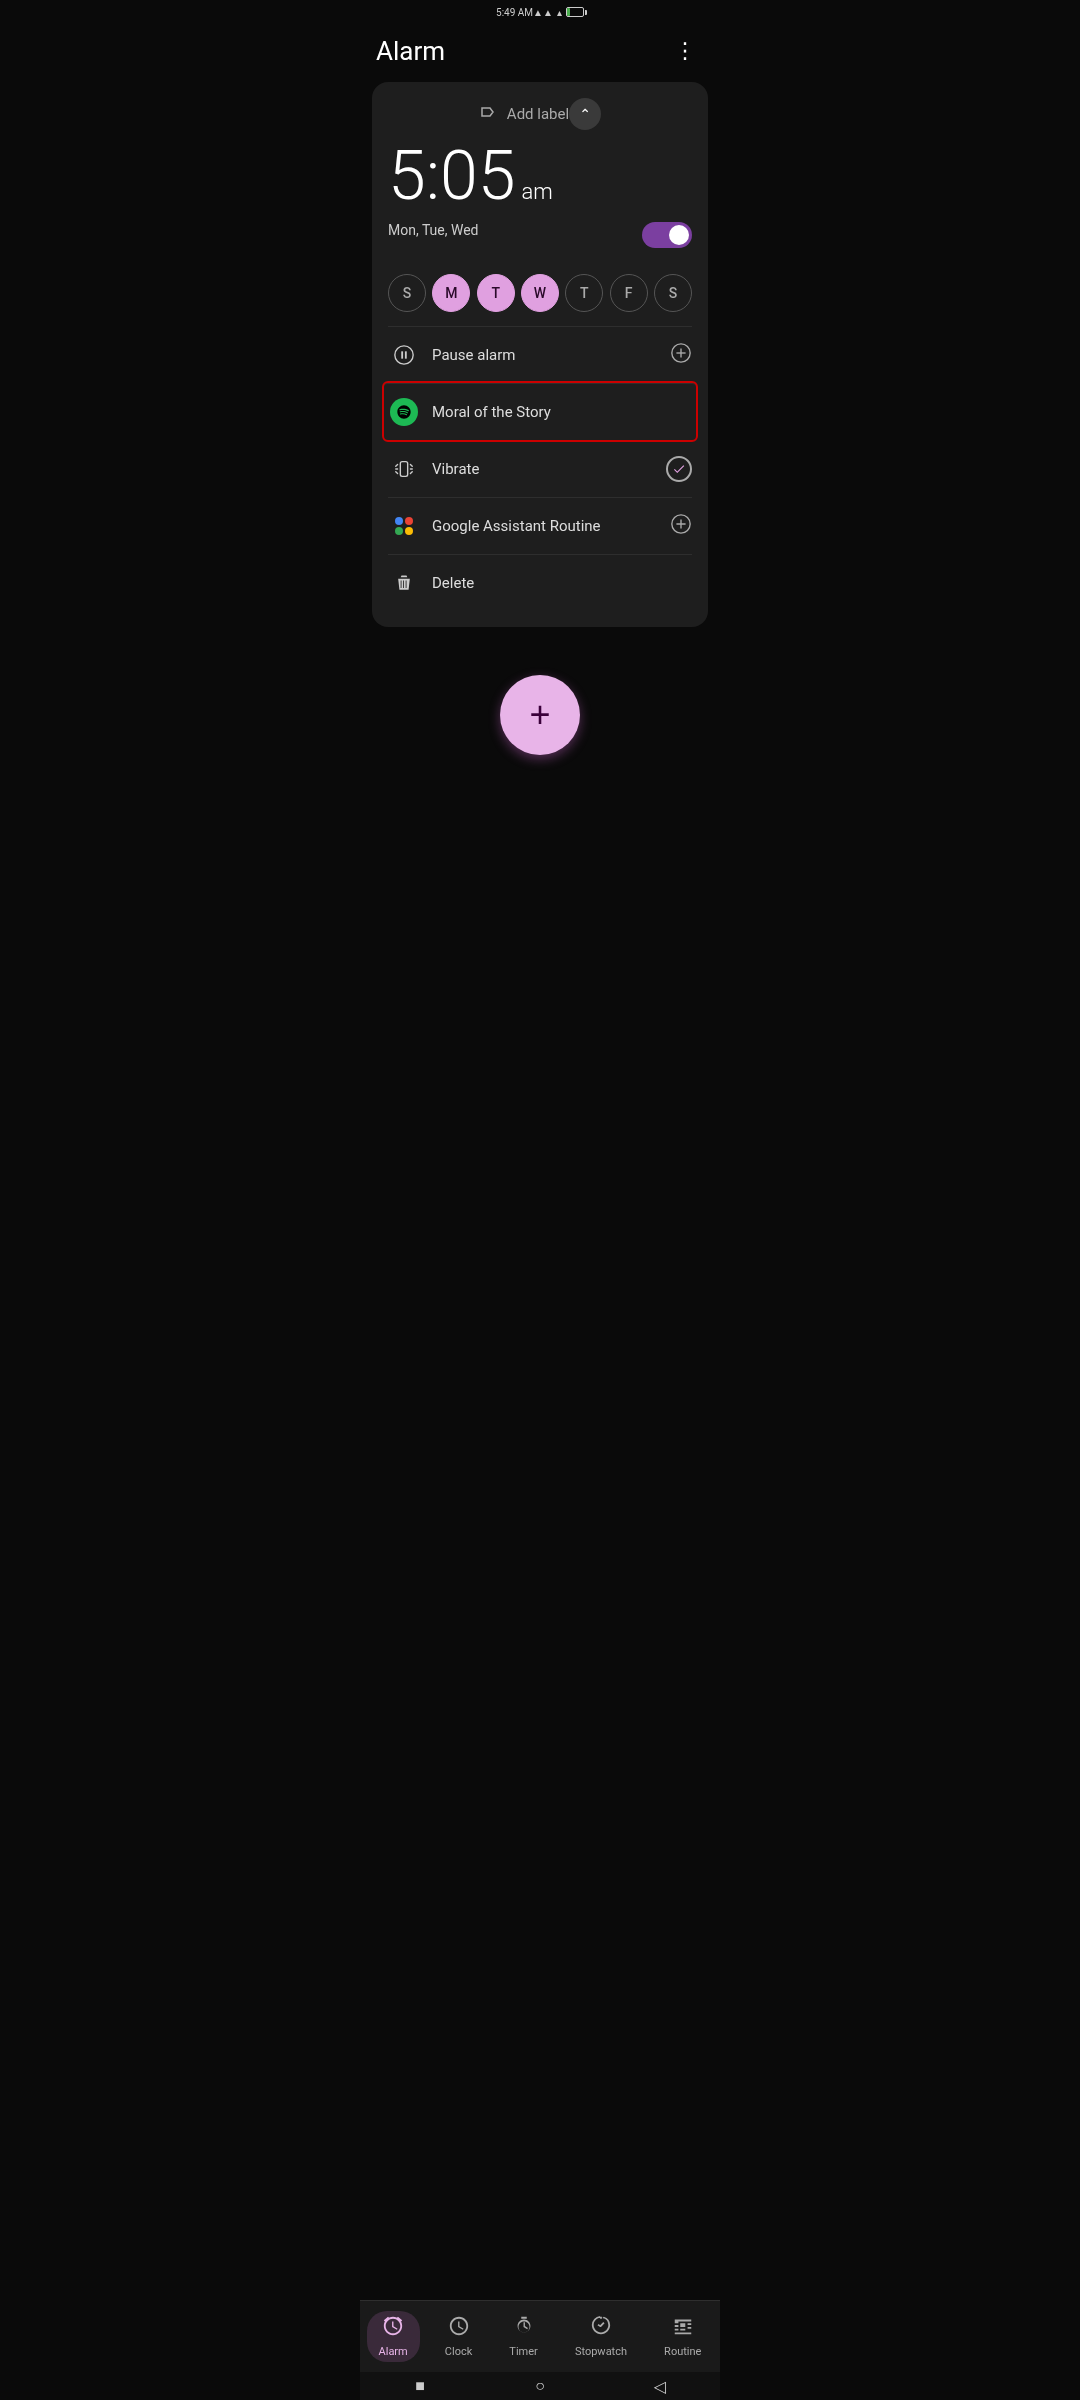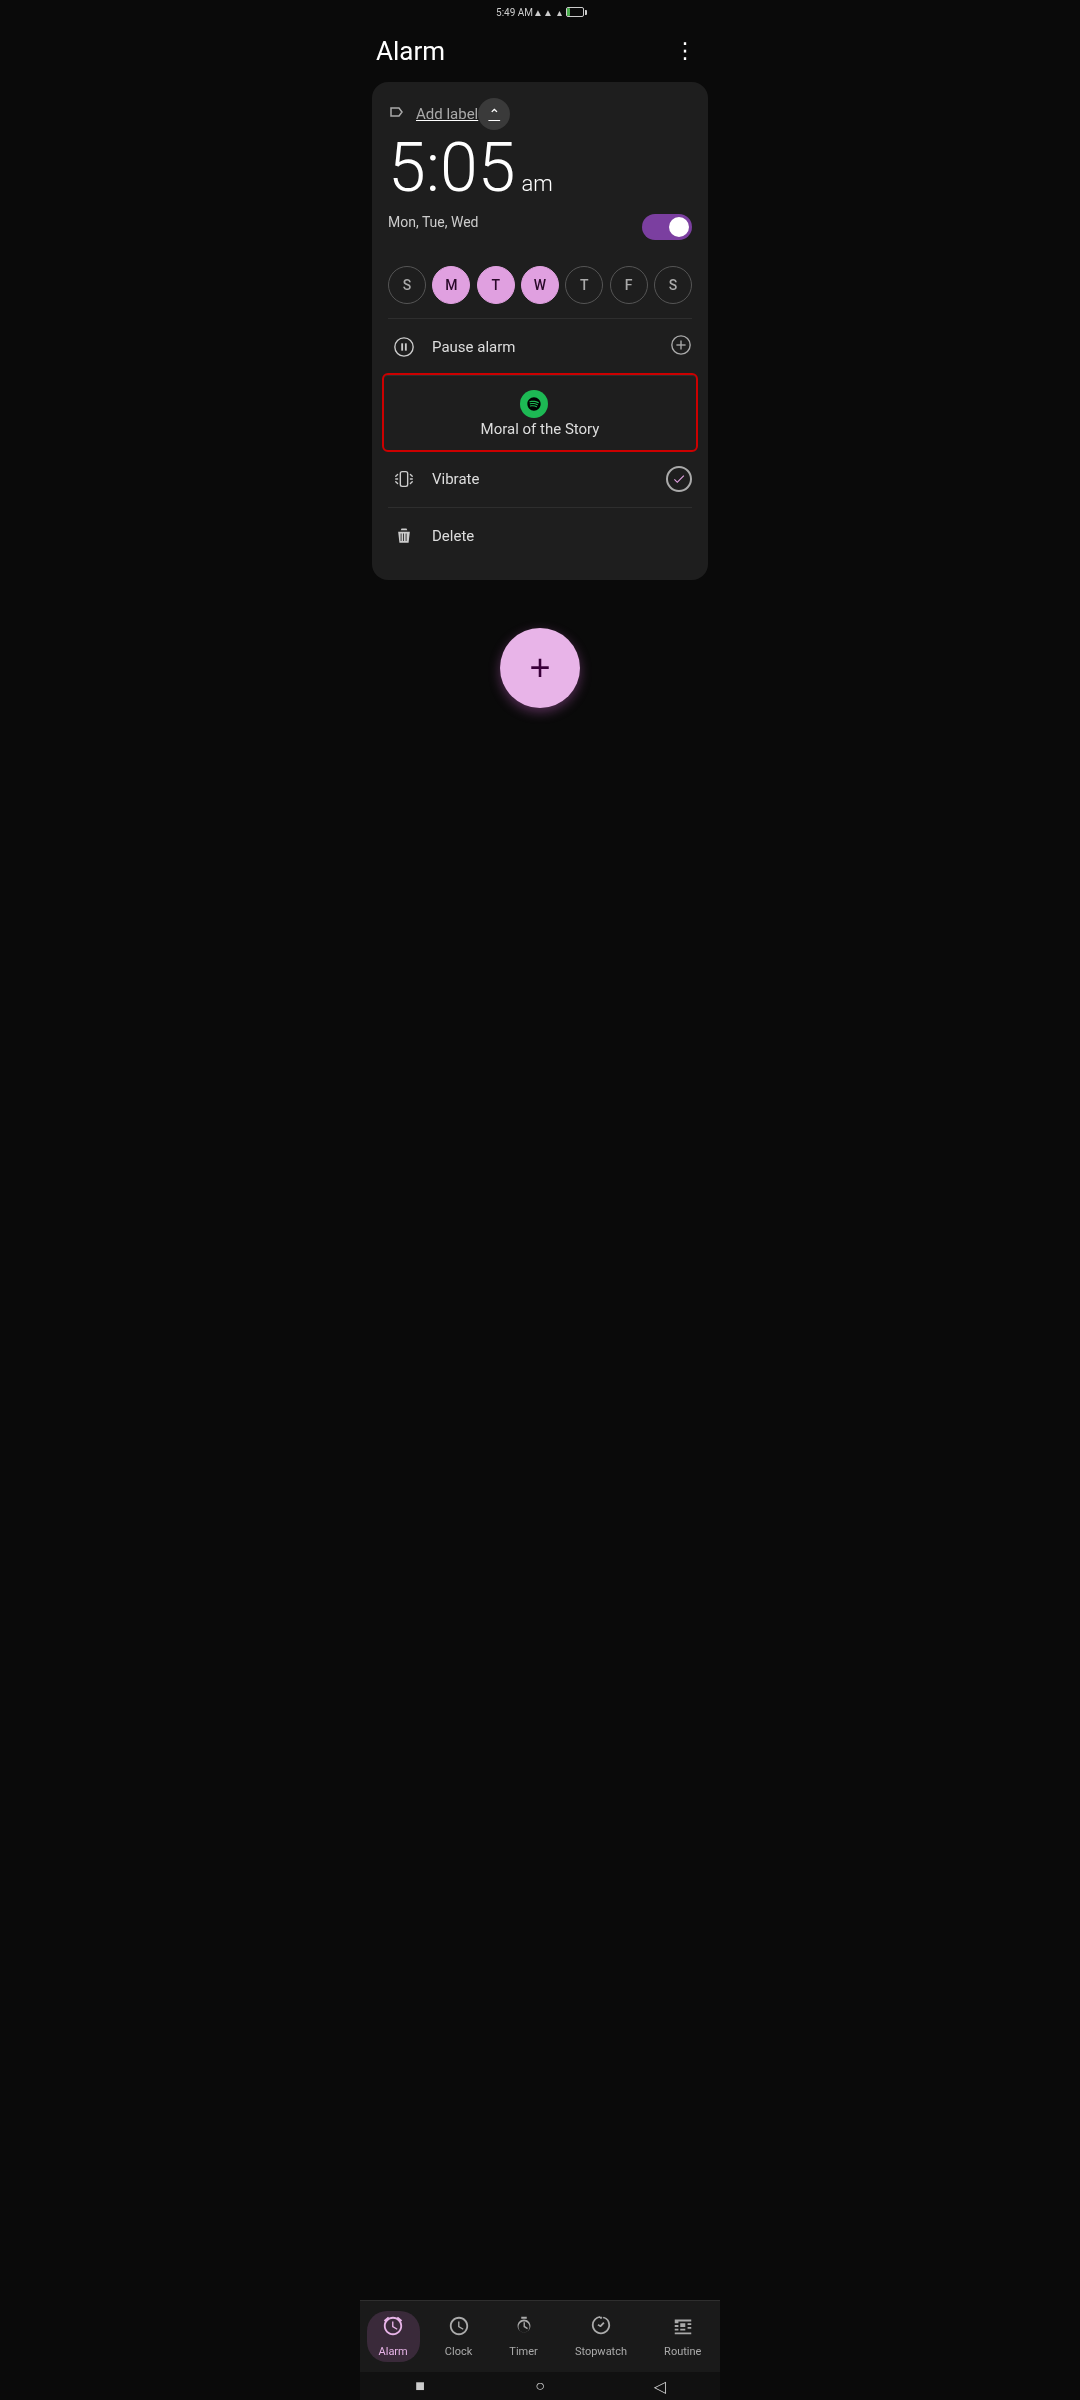--- a/index.html
+++ b/index.html
@@ -90,23 +90,22 @@
       border-radius: 16px;
       margin: 8px 12px;
       padding: 16px;
       overflow: hidden;
     }
 
     
     .card-header {
       display: flex;
       align-items: center;
-      justify-content: flex-start;
-      margin-bottom: 4px;
-      text-decoration: underline;
+      justify-content: center;
+      margin-bottom: 12px;
     }
 
     .label-area {
       display: flex;
       align-items: center;
       gap: 8px;
     }
 
     .label-icon {
       width: 20px;
@@ -266,21 +265,20 @@
       color: #aaa;
     }
 
     
     .option-row.highlighted {
       outline: 2.5px solid #cc0000;
       border-radius: 4px;
       margin: 0 -4px;
       padding-left: 4px;
       padding-right: 4px;
-      flex-direction: column;
     }
 
     
     .spotify-icon {
       width: 28px;
       height: 28px;
       background: #1db954;
       border-radius: 50%;
       display: flex;
       align-items: center;
@@ -518,20 +516,38 @@
         </svg>
       </div>
       <span class="option-label">Vibrate</span>
       <div class="option-action vibrate-check">
         <svg width="14" height="14" viewBox="0 0 24 24" fill="#e0a0e0">
           <path d="M9 16.2l-4.2-4.2-1.4 1.4 5.6 5.6 12-12-1.4-1.4z"></path>
         </svg>
       </div>
     </div>
 
+    <div class="option-row">
+      <div class="option-icon">
+        <div class="google-dots">
+          <div class="dot-tl"></div>
+          <div class="dot-tr"></div>
+          <div class="dot-bl"></div>
+          <div class="dot-br"></div>
+        </div>
+      </div>
+      <span class="option-label">Google Assistant Routine</span>
+      <div class="option-action">
+        <svg width="22" height="22" viewBox="0 0 24 24" fill="none">
+          <circle cx="12" cy="12" r="10" stroke="#aaa" stroke-width="1.5"></circle>
+          <line x1="12" y1="7" x2="12" y2="17" stroke="#aaa" stroke-width="1.5"></line>
+          <line x1="7" y1="12" x2="17" y2="12" stroke="#aaa" stroke-width="1.5"></line>
+        </svg>
+      </div>
+    </div>
 
     <div class="option-row">
       <div class="option-icon">
         <svg width="20" height="22" viewBox="0 0 24 24" fill="#ccc">
           <path d="M9 3h6l1 2H8L9 3zm-4 4h14l-1.5 13H6.5L5 7zm3 2v9h1V9H8zm3 0v9h1V9h-1zm3 0v9h1V9h-1z"></path>
         </svg>
       </div>
       <span class="option-label">Delete</span>
     </div>
 

